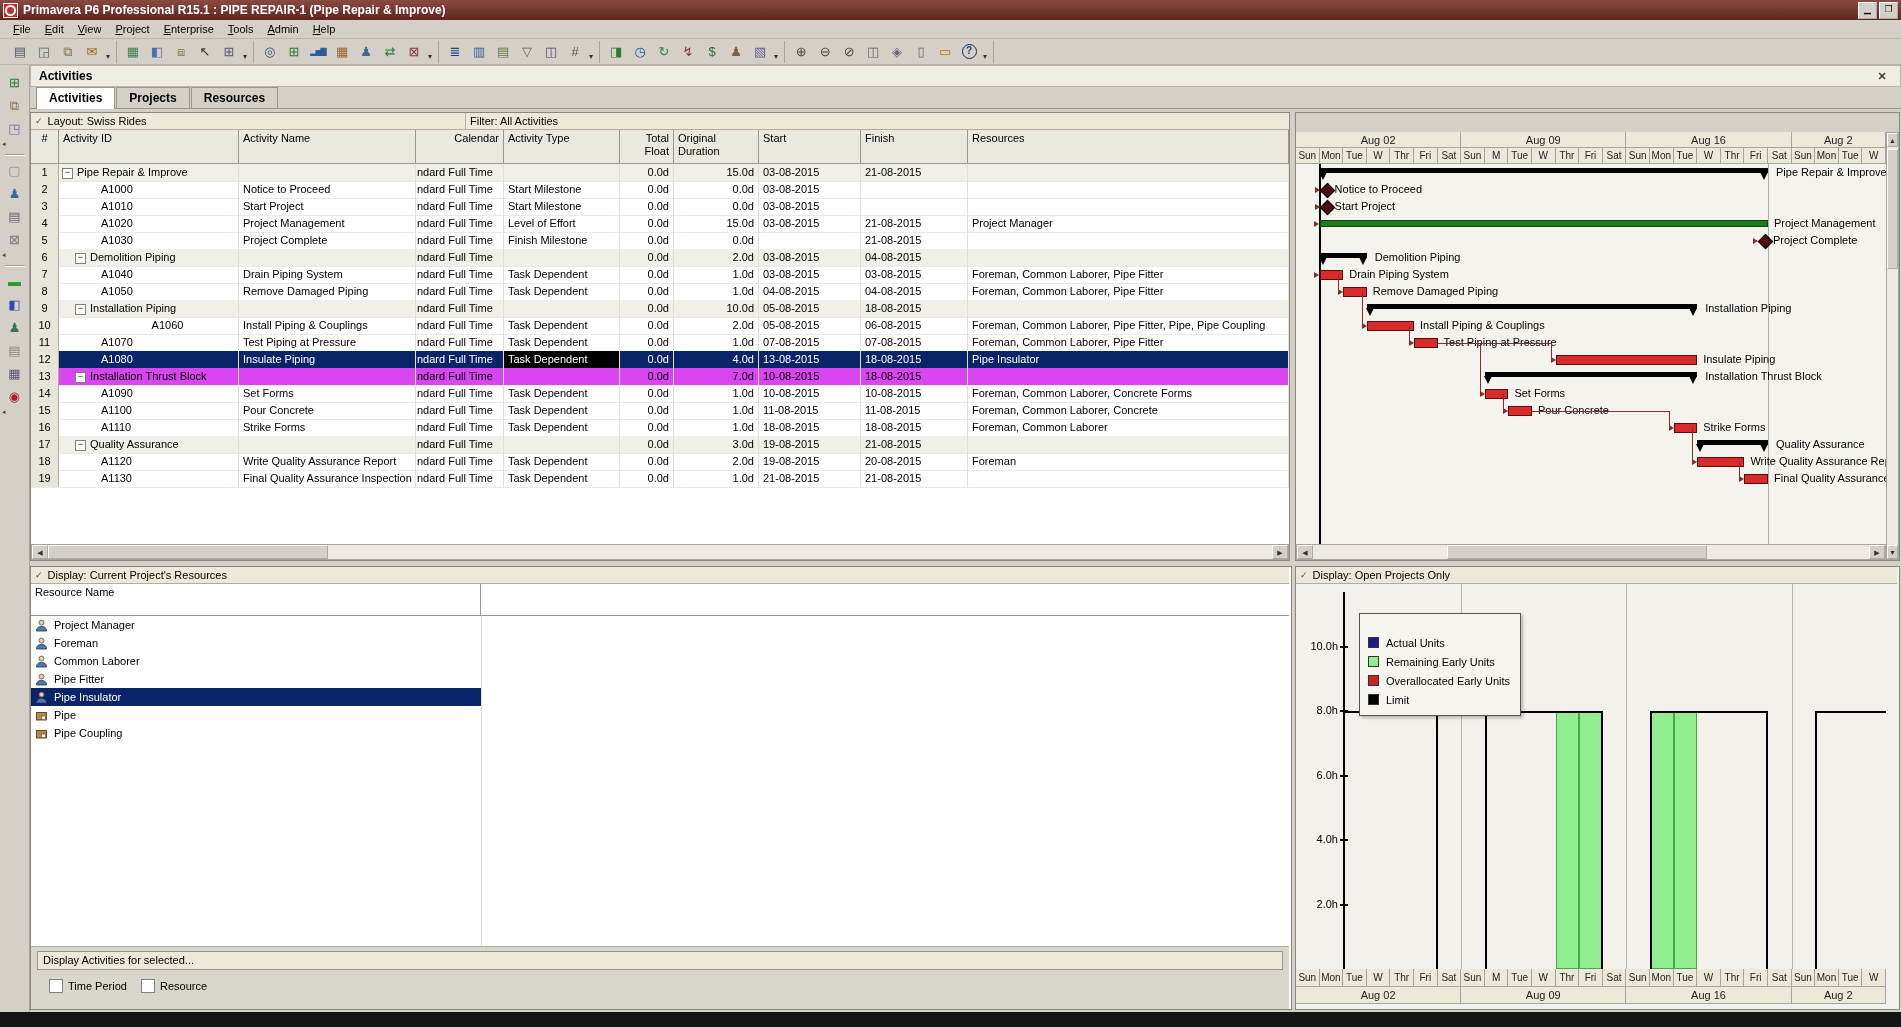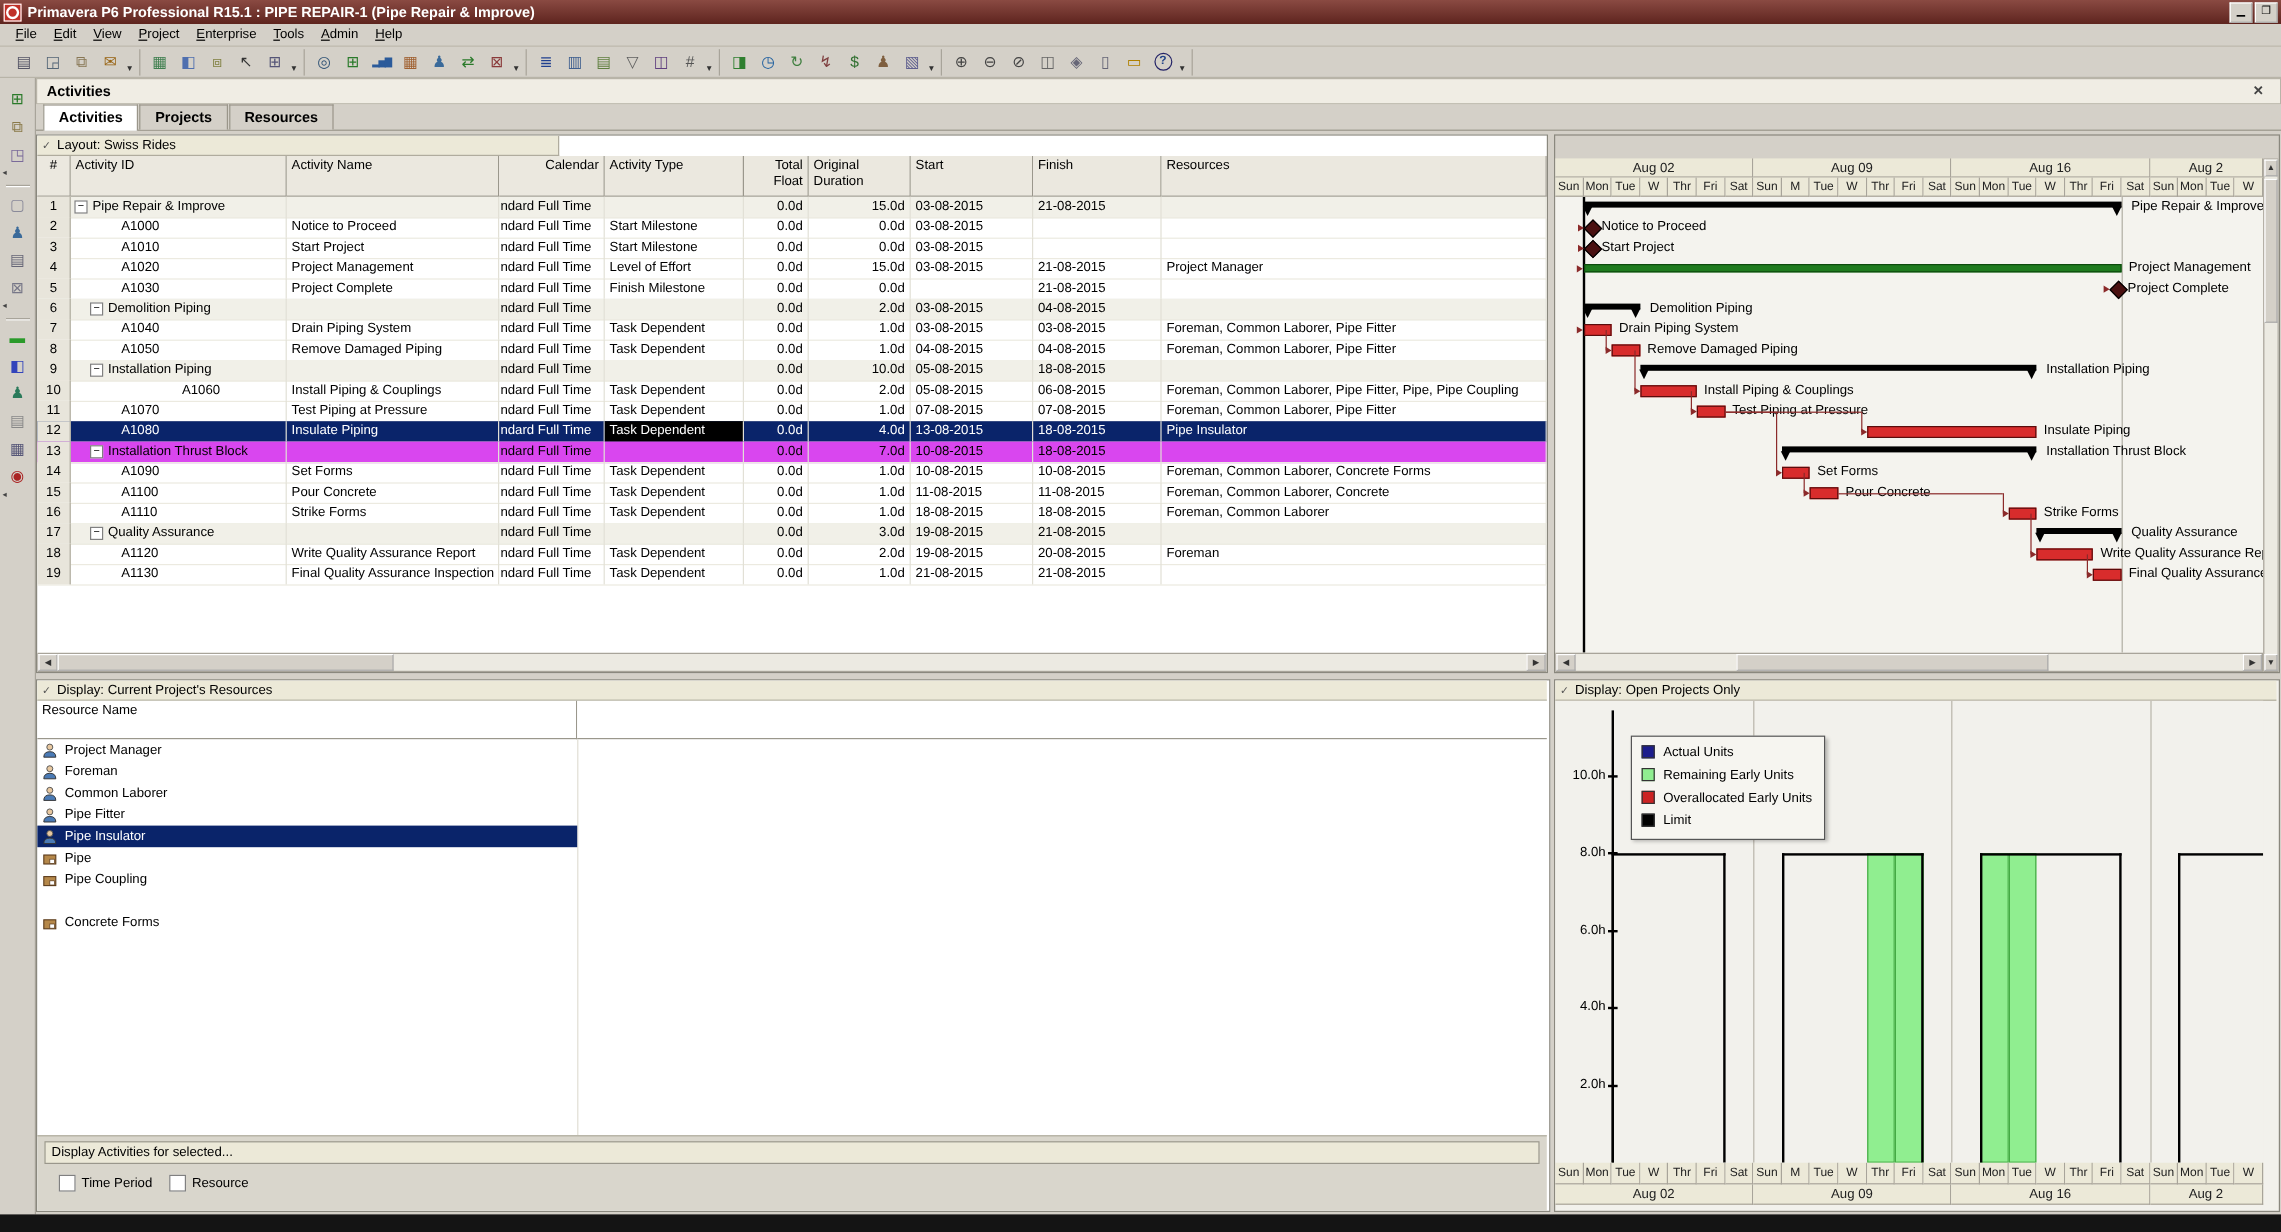--- a/index.html
+++ b/index.html
@@ -199,20 +199,23 @@
 <div class="abs" id="tabs">
     <span class="tab active">Activities</span>
     <span class="tab">Projects</span>
     <span class="tab">Resources</span>
   </div>
 <div class="abs" id="table-pane">
     <div class="optbar" style="width: 435px; border-right: 1px solid rgb(176, 172, 158);">
       <div class="optcheck">✓</div>
       <span>Layout: Swiss Rides</span>
     </div>
+    <div class="optbar" style="left: 435px; width: 823px;">
+      <span>Filter: All Activities</span>
+    </div>
     <div class="hcell" style="left: 0px; top: 17px; width: 28px; height: 34px; text-align: center;">#</div>
     <div class="hcell" style="left: 28px; top: 17px; width: 180px; height: 34px;">Activity ID</div>
     <div class="hcell" style="left: 208px; top: 17px; width: 177px; height: 34px;">Activity Name</div>
     <div class="hcell" style="left: 385px; top: 17px; width: 88px; height: 34px; text-align: right;">Calendar</div>
     <div class="hcell" style="left: 473px; top: 17px; width: 116px; height: 34px;">Activity Type</div>
     <div class="hcell" style="left: 589px; top: 17px; width: 54px; height: 34px; text-align: right;">Total Float</div>
     <div class="hcell" style="left: 643px; top: 17px; width: 85px; height: 34px;">Original Duration</div>
     <div class="hcell" style="left: 728px; top: 17px; width: 102px; height: 34px;">Start</div>
     <div class="hcell" style="left: 830px; top: 17px; width: 107px; height: 34px;">Finish</div>
     <div class="hcell" style="left: 937px; top: 17px; width: 321px; height: 34px;">Resources</div>
@@ -638,29 +641,20 @@
     </div>
     <div class="res-row" style="top: 157px;">
       <span style="display: inline-flex;">
         <svg width="13" height="13" viewBox="0 0 13 13">
           <rect x="1.5" y="3.5" width="10" height="7.5" fill="#b5884a" stroke="#5a3a1a" stroke-width="0.9"></rect>
           <rect x="6.5" y="7" width="4" height="3.5" fill="#fff" stroke="#5a3a1a" stroke-width="0.6"></rect>
         </svg>
       </span>
       <span class="nm">Pipe Coupling</span>
     </div>
-    <div class="res-row" style="top: 193px;">
-      <span style="display: inline-flex;">
-        <svg width="13" height="13" viewBox="0 0 13 13">
-          <rect x="1.5" y="3.5" width="10" height="7.5" fill="#b5884a" stroke="#5a3a1a" stroke-width="0.9"></rect>
-          <rect x="6.5" y="7" width="4" height="3.5" fill="#fff" stroke="#5a3a1a" stroke-width="0.6"></rect>
-        </svg>
-      </span>
-      <span class="nm">Concrete Forms</span>
-    </div>
     <div style="position: absolute; left: 0px; top: 379px; width: 1258px; height: 63px; background: rgb(217, 214, 204); border-top: 1px solid rgb(176, 172, 158);"></div>
     <div style="position: absolute; left: 6px; top: 384px; width: 1246px; height: 19px; background: rgb(236, 233, 216); border: 1px solid rgb(154, 151, 140); box-sizing: border-box; padding: 2px 5px;">Display Activities for selected...</div>
     <div style="position: absolute; left: 18px; top: 412px; display: flex; align-items: center; gap: 5px;">
       <span class="cbx"></span>
       <span>Time Period</span>
     </div>
     <div style="position: absolute; left: 110px; top: 412px; display: flex; align-items: center; gap: 5px;">
       <span class="cbx"></span>
       <span>Resource</span>
     </div>
@@ -694,21 +688,21 @@
       <div style="position: absolute; left: 4px; top: 56px; width: 38px; text-align: right; font-size: 11px;">10.0h</div>
       <div style="position: absolute; left: 44px; top: 126.4px; width: 8px; height: 2px; background: rgb(0, 0, 0);"></div>
       <div style="position: absolute; left: 4px; top: 120.4px; width: 38px; text-align: right; font-size: 11px;">8.0h</div>
       <div style="position: absolute; left: 44px; top: 190.8px; width: 8px; height: 2px; background: rgb(0, 0, 0);"></div>
       <div style="position: absolute; left: 4px; top: 184.8px; width: 38px; text-align: right; font-size: 11px;">6.0h</div>
       <div style="position: absolute; left: 44px; top: 255.2px; width: 8px; height: 2px; background: rgb(0, 0, 0);"></div>
       <div style="position: absolute; left: 4px; top: 249.2px; width: 38px; text-align: right; font-size: 11px;">4.0h</div>
       <div style="position: absolute; left: 44px; top: 319.6px; width: 8px; height: 2px; background: rgb(0, 0, 0);"></div>
       <div style="position: absolute; left: 4px; top: 313.6px; width: 38px; text-align: right; font-size: 11px;">2.0h</div>
     </div>
-    <div class="legend-box" style="left: 63px; top: 46px; width: 160px; height: 82px; padding-top: 3px;">
+    <div class="legend-box" style="left: 63px; top: 46px; width: 160px; height: 82px; padding-top: 19px;">
       <div class="legend-row">
         <span class="legend-sw" style="background: rgb(28, 28, 140);"></span>
         <span>Actual Units</span>
       </div>
       <div class="legend-row">
         <span class="legend-sw" style="background: rgb(144, 238, 144);"></span>
         <span>Remaining Early Units</span>
       </div>
       <div class="legend-row">
         <span class="legend-sw" style="background: rgb(204, 34, 34);"></span>

